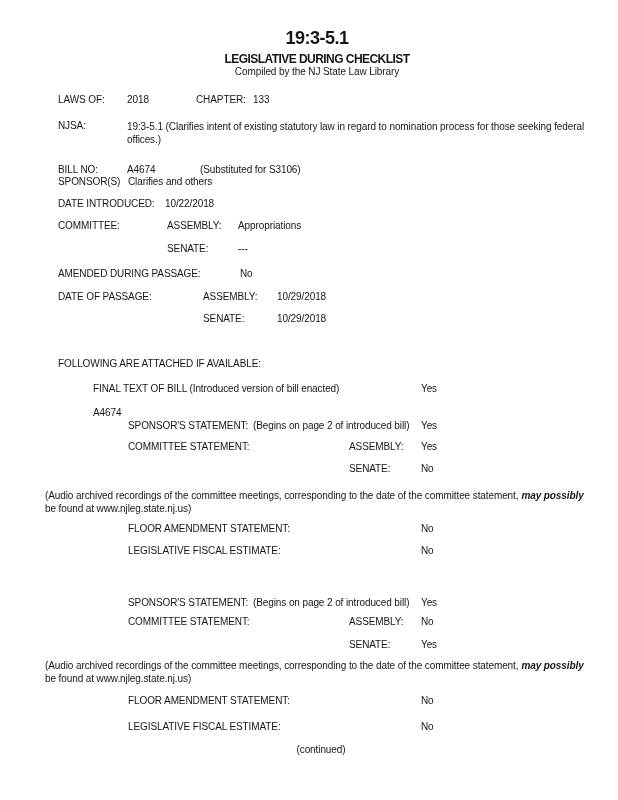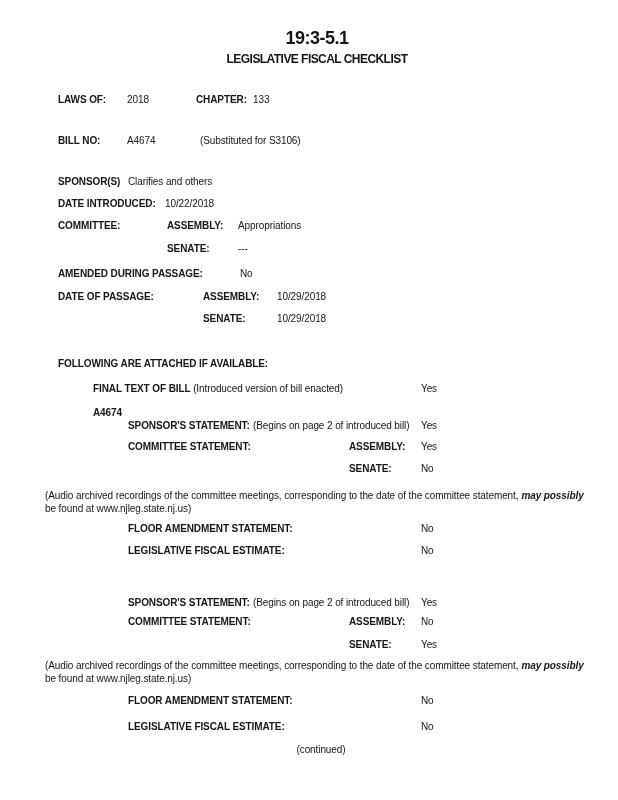--- a/index.html
+++ b/index.html
@@ -7,43 +7,51 @@
     position:relative;width:618px;height:800px;background:#ffffff;
     color:#161616;font-family:"Liberation Sans","DejaVu Sans",sans-serif;
     font-size:10px;letter-spacing:-0.1px;overflow:hidden;
   }
   .hdr{position:absolute;left:0;width:100%;text-align:center;padding-left:16px;box-sizing:border-box;}
   .statute{top:28px;font-size:18px;font-weight:bold;letter-spacing:-0.5px;}
   .doctitle{top:52px;font-size:12px;font-weight:bold;letter-spacing:-0.55px;}
   .compiled{top:66px;font-size:10px;}
   .row{position:absolute;left:0;width:100%;height:13px;}
   .at{position:absolute;top:0;white-space:nowrap;}
-  .b{font-weight:bold;}
+  .b{font-weight:normal;}
   .em{font-weight:bold;font-style:italic;margin-left:3px;}
   .line{white-space:nowrap;line-height:13px;}
   .para{position:absolute;}
   .footer{position:absolute;left:0;width:100%;text-align:center;padding-left:24px;box-sizing:border-box;}
 </style>
 </head>
 <body>
 
 <div class="page">
 
   <div class="hdr statute">19:3-5.1</div>
-  <div class="hdr doctitle">LEGISLATIVE FISCAL CHECKLIST</div>
+  <div class="hdr doctitle">LEGISLATIVE DURING CHECKLIST</div>
+  <div class="hdr compiled">Compiled by the NJ State Law Library</div>
 
   <div class="row" style="top:94px">
     <span class="at b" style="left:58px">LAWS OF:</span>
     <span class="at" style="left:127px">2018</span>
     <span class="at b" style="left:196px">CHAPTER:</span>
     <span class="at" style="left:253px">133</span>
   </div>
 
+  <div class="row" style="top:120px">
+    <span class="at b" style="left:58px">NJSA:</span>
+    <span class="at" style="left:127px">
+      <span class="line" style="display:block">19:3-5.1 (Clarifies intent of existing statutory law in regard to nomination process for those seeking federal</span>
+      <span class="line" style="display:block">offices.)</span>
+    </span>
+  </div>
 
-  <div class="row" style="top:135px">
+  <div class="row" style="top:164px">
     <span class="at b" style="left:58px">BILL NO:</span>
     <span class="at" style="left:127px">A4674</span>
     <span class="at" style="left:200px">(Substituted for S3106)</span>
   </div>
 
   <div class="row" style="top:176px">
     <span class="at b" style="left:58px">SPONSOR(S)</span>
     <span class="at" style="left:128px">Clarifies and others</span>
   </div>
 

